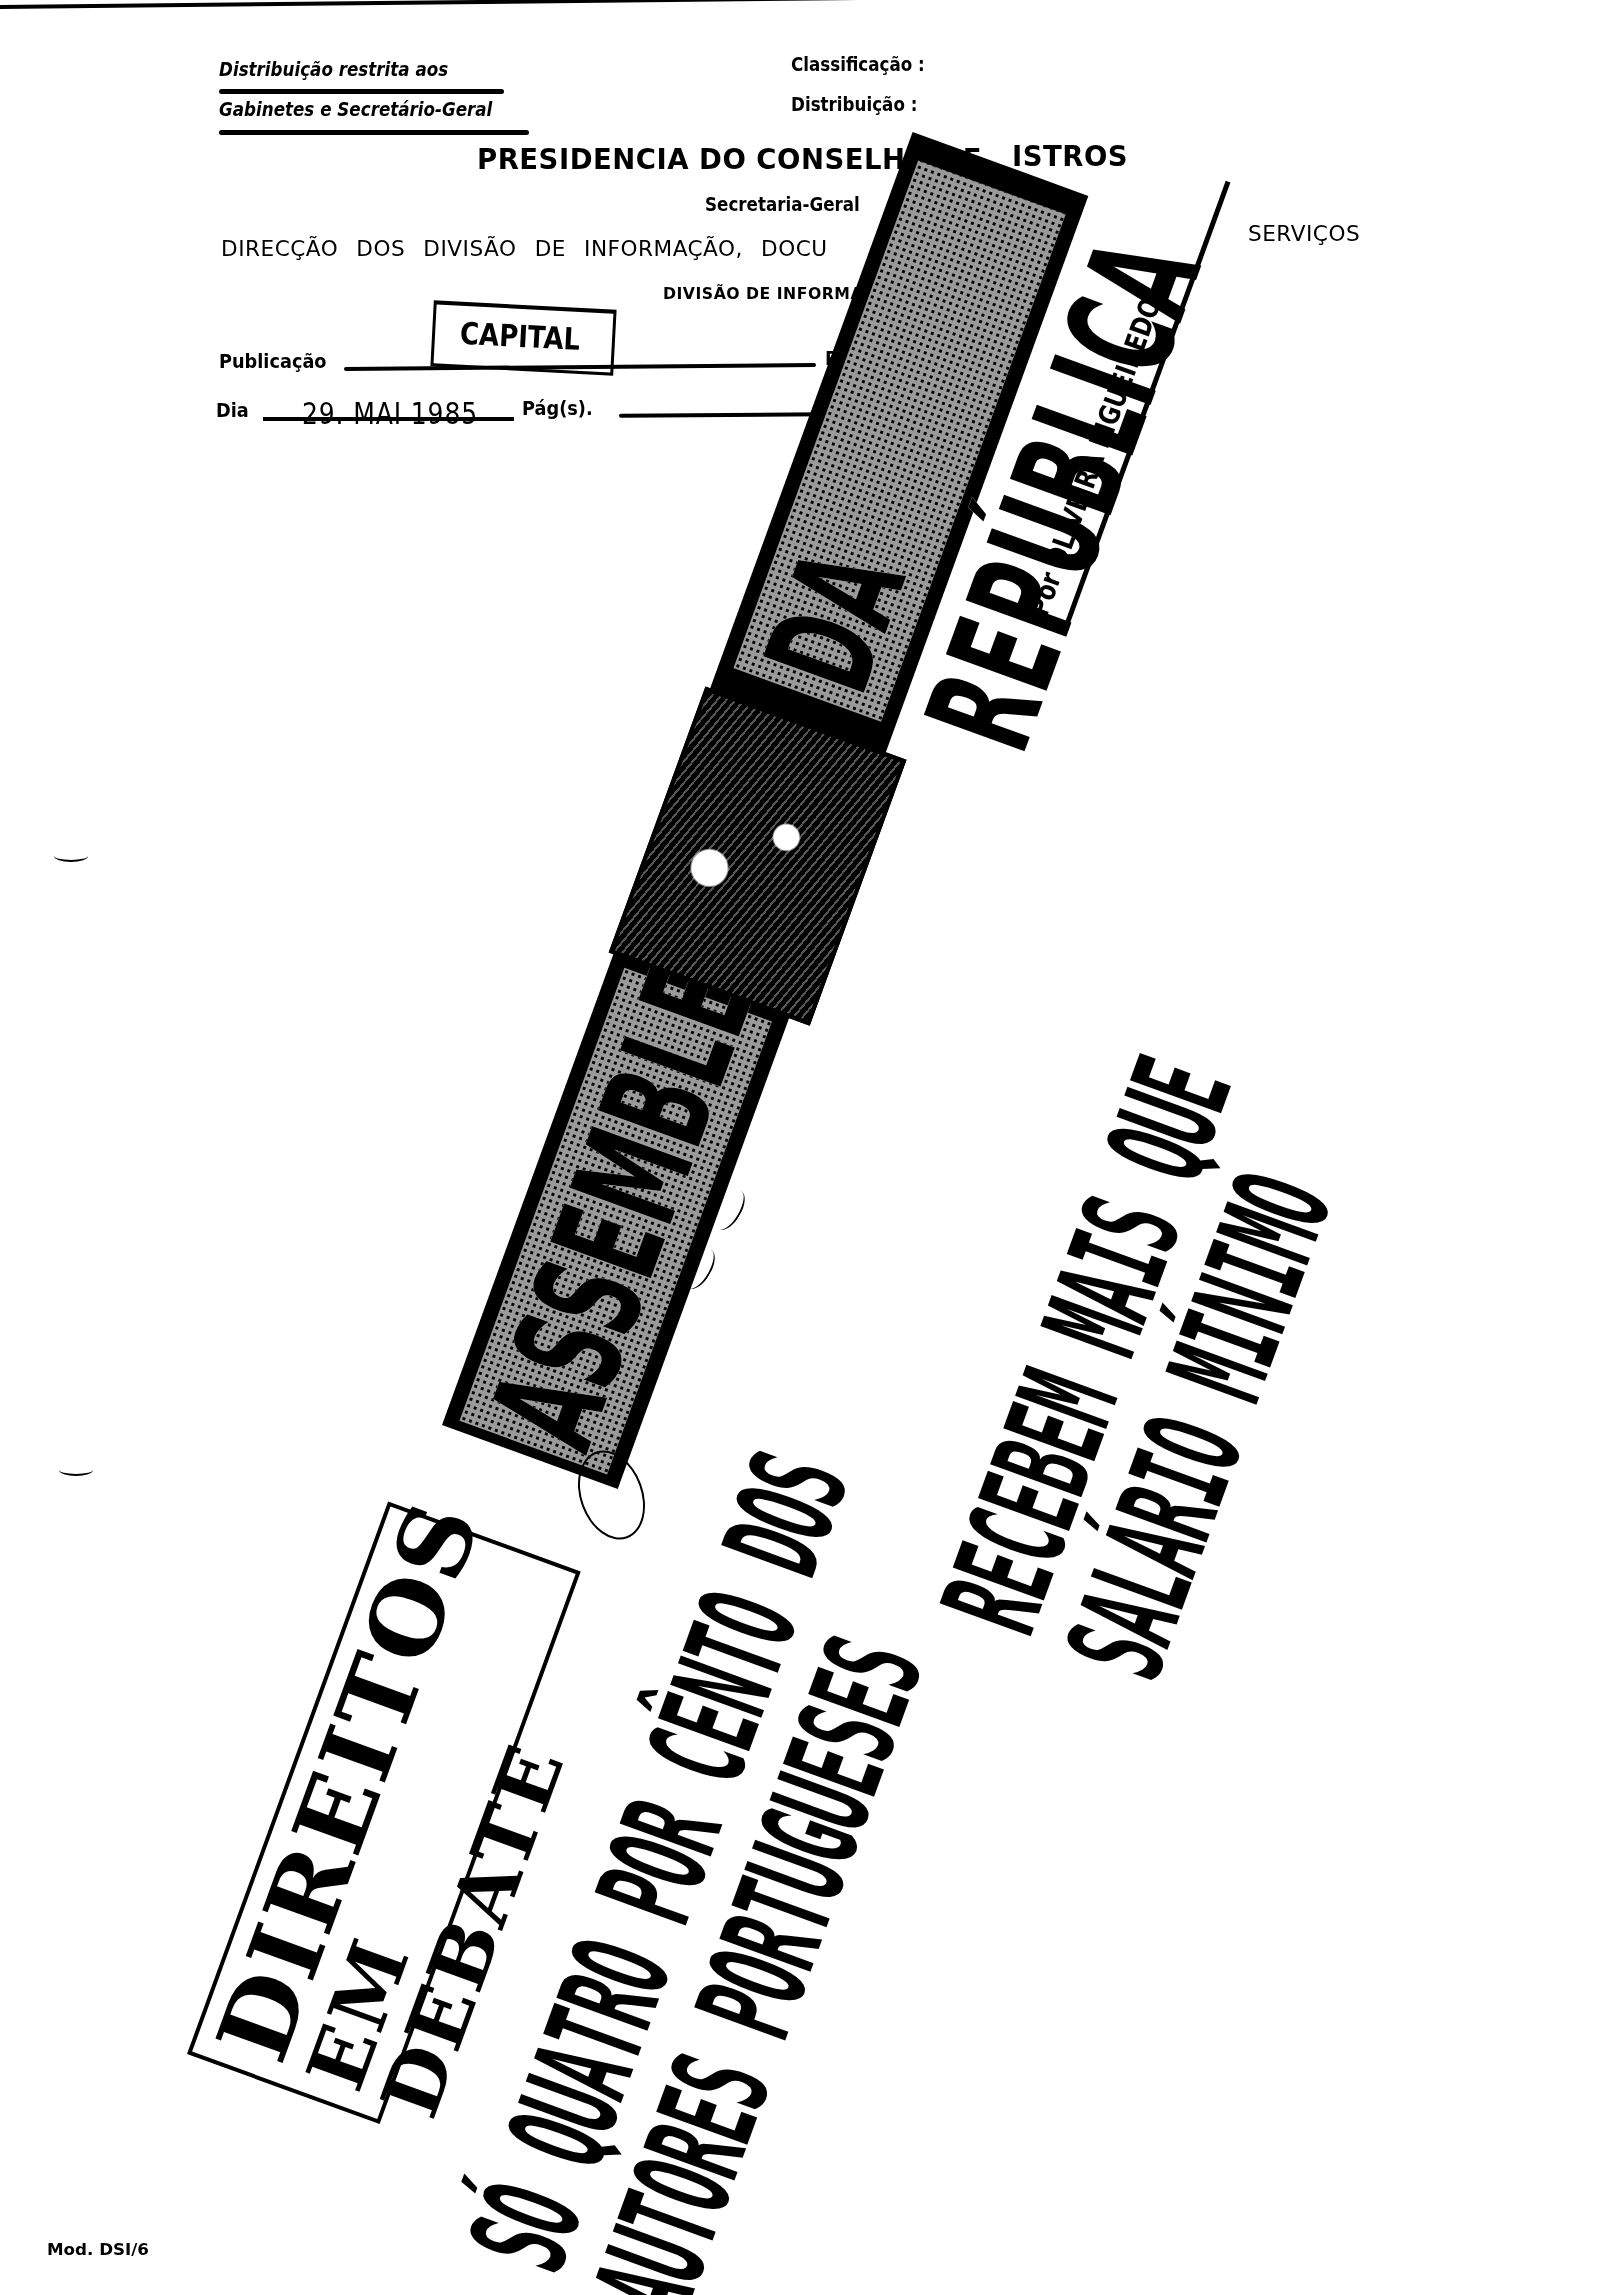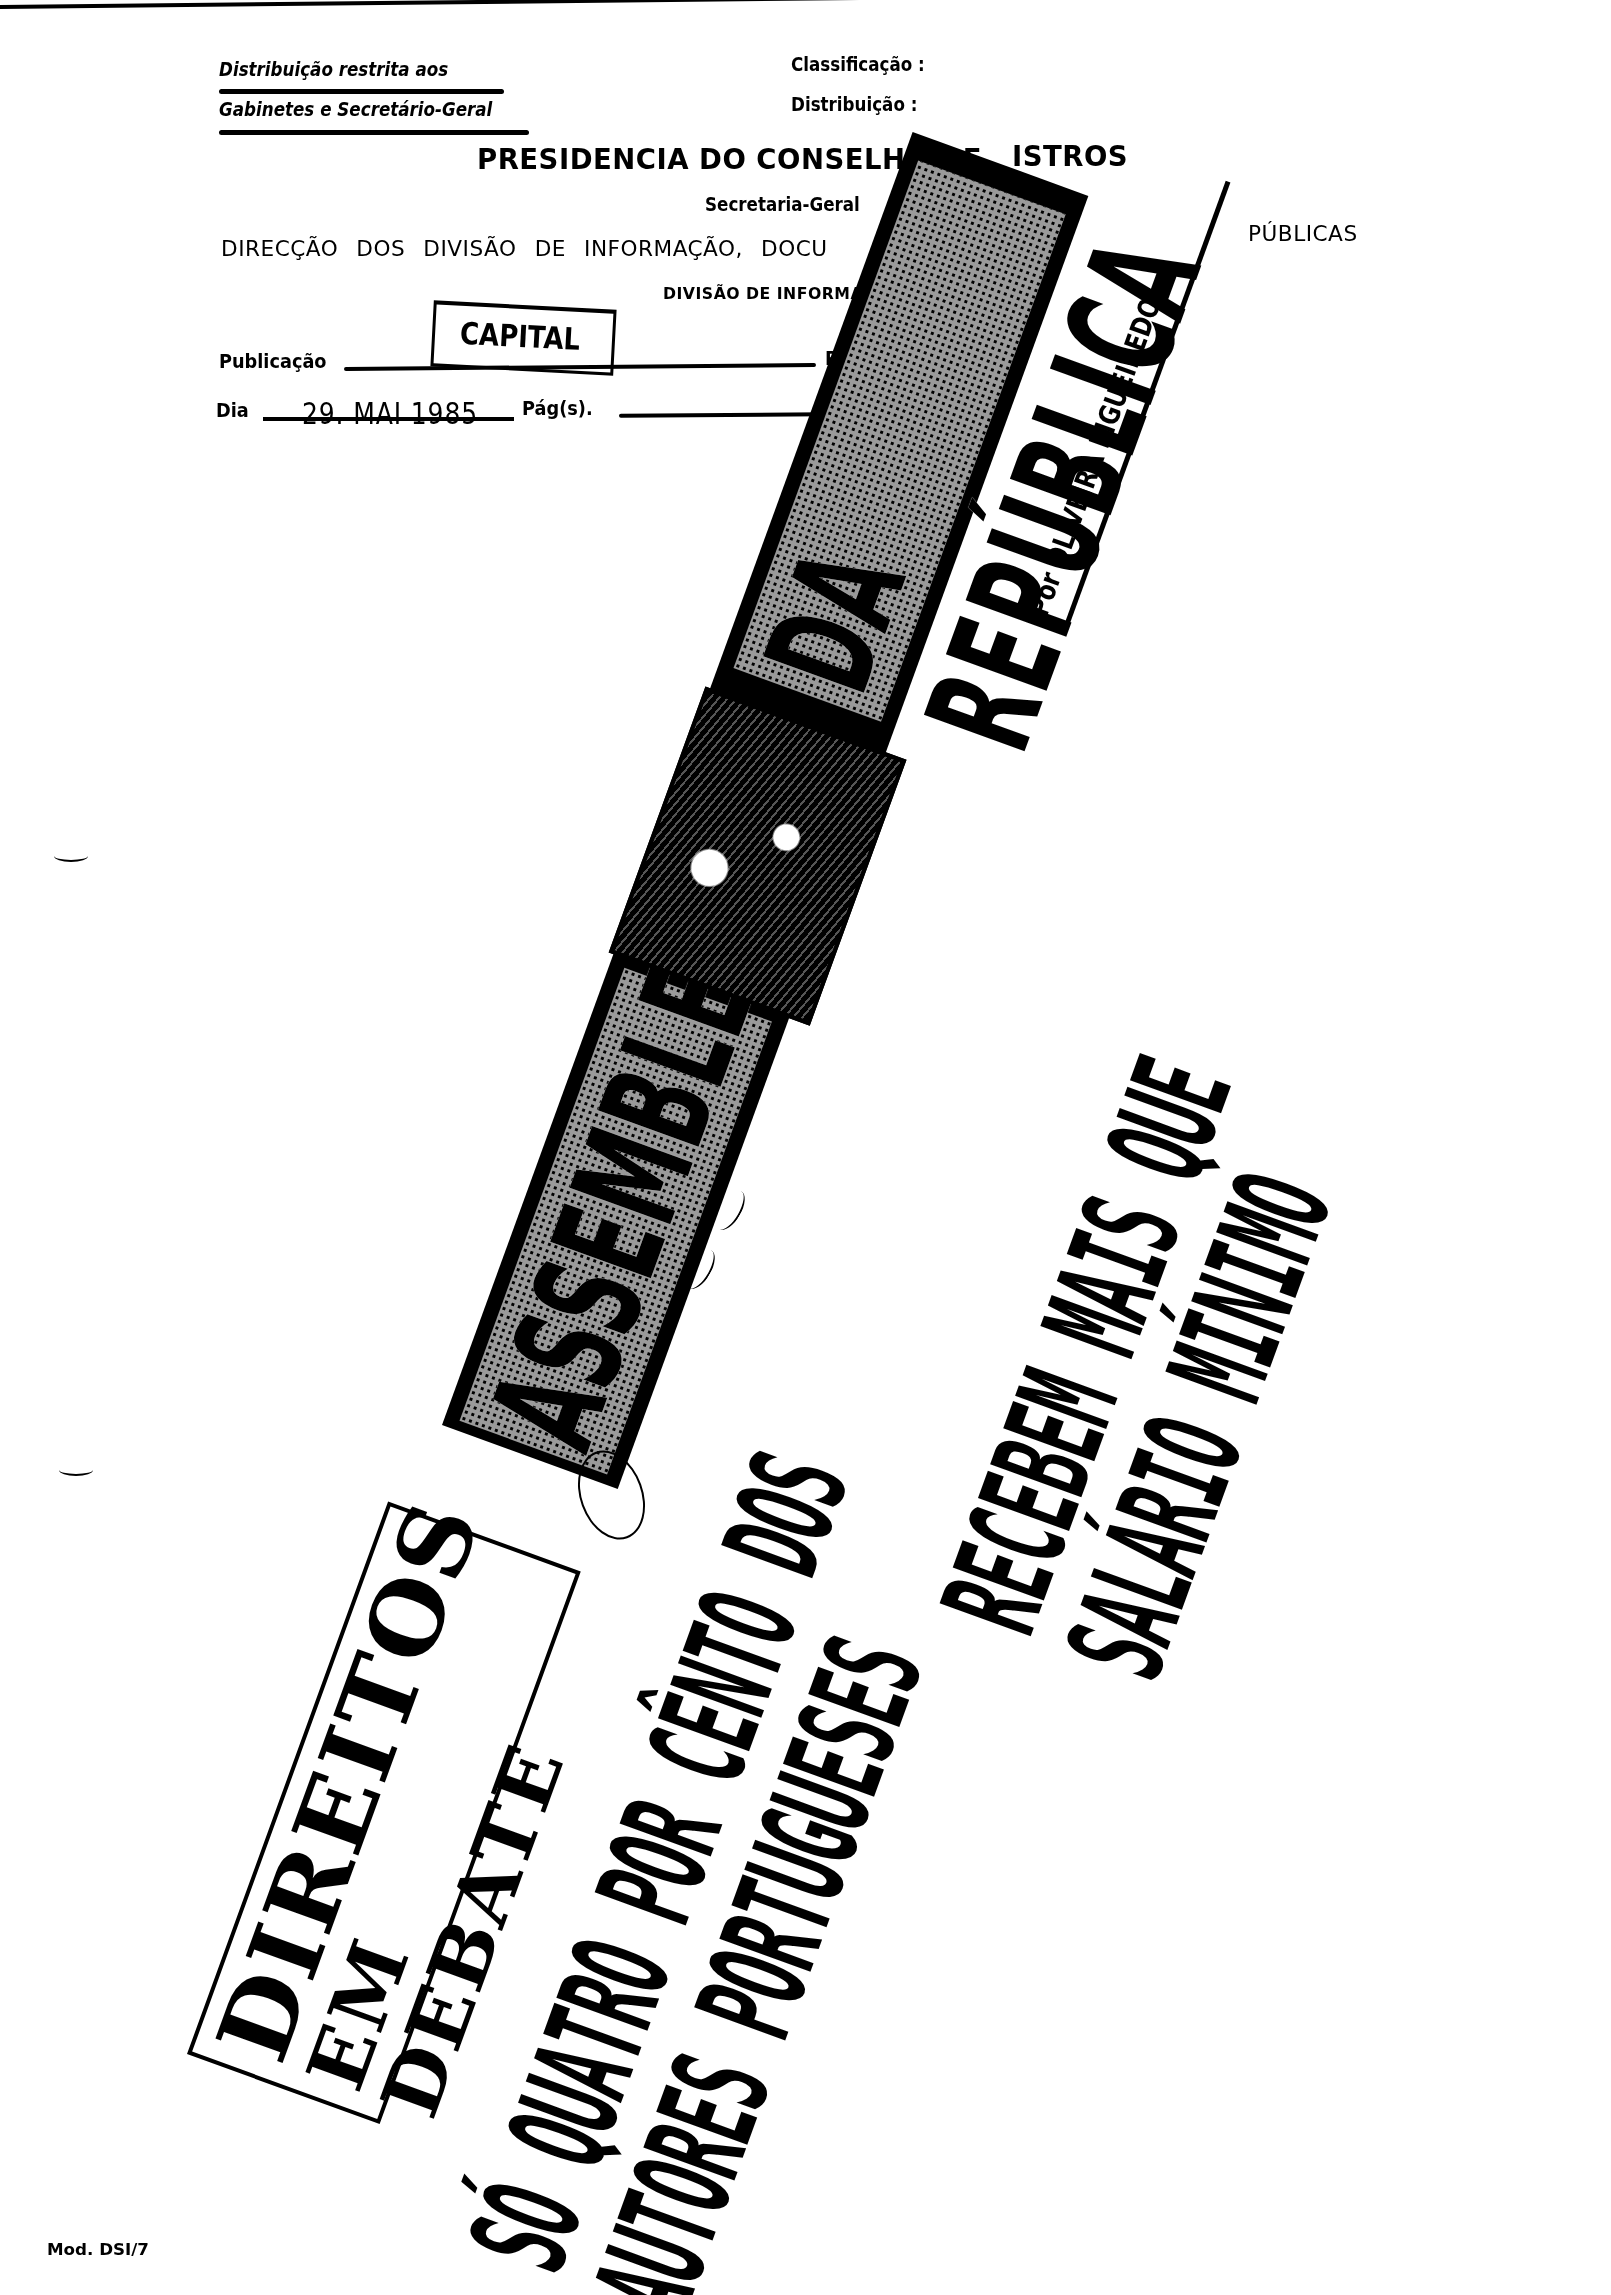--- a/index.html
+++ b/index.html
@@ -65,21 +65,21 @@
 <div class="abs restrict" style="left:219px; top:98px;">Gabinetes e Secretário-Geral</div>
 <div class="restrict-ul" style="left:219px; top:130px; width:310px;"></div>
 
 <div class="abs hdr-label" style="left:791px; top:53px;">Classificação :</div>
 <div class="abs hdr-label" style="left:791px; top:93px;">Distribuição :</div>
 
 <div class="abs org-title" style="left:477px; top:143px;">PRESIDENCIA DO CONSELHO DE</div>
 <div class="abs org-title" style="left:1012px; top:140px;">ISTROS</div>
 <div class="abs org-sub" style="left:705px; top:193px;">Secretaria-Geral</div>
 <div class="abs dept" style="left:221px; top:236px;">DIRECÇÃO  DOS  DIVISÃO  DE  INFORMAÇÃO,  DOCU</div>
-<div class="abs dept" style="left:1248px; top:221px;">PÚBLICAS</div>
+<div class="abs dept" style="left:1248px; top:221px;">SERVIÇOS</div>
 <div class="abs div-line" style="left:663px; top:284px;">DIVISÃO DE INFORMA</div>
 
 <div class="stamp">
   <div class="stamp-text">CAPITAL</div>
 </div>
 
 <div class="abs form-label" style="left:219px; top:350px;">Publicação</div>
 <div class="fill-line" style="left:344px; top:365px; width:472px; transform:rotate(-0.5deg);"></div>
 <div class="abs form-label" style="left:825px; top:347px;">P</div>
 
@@ -120,14 +120,14 @@
   </div>
 
   <div class="mark" style="left:580px; top:1449px; width:59px; height:88px; transform:rotate(-20deg);"></div>
   <div class="tick" style="left:678px; top:1258px; width:44px; height:19.7px; transform:rotate(-60deg);"></div>
   <div class="tick" style="left:708px; top:1199px; width:44px; height:19.7px; transform:rotate(-60deg);"></div>
 </div>
 
 <div class="tick" style="left:54px; top:850px; width:34px; height:9.8px;"></div>
 <div class="tick" style="left:59px; top:1464px; width:34px; height:9.8px;"></div>
 
-<div class="abs mod" style="left:47px; top:2239px;">Mod. DSI/7</div>
+<div class="abs mod" style="left:47px; top:2239px;">Mod. DSI/6</div>
 
 
 </body></html>

